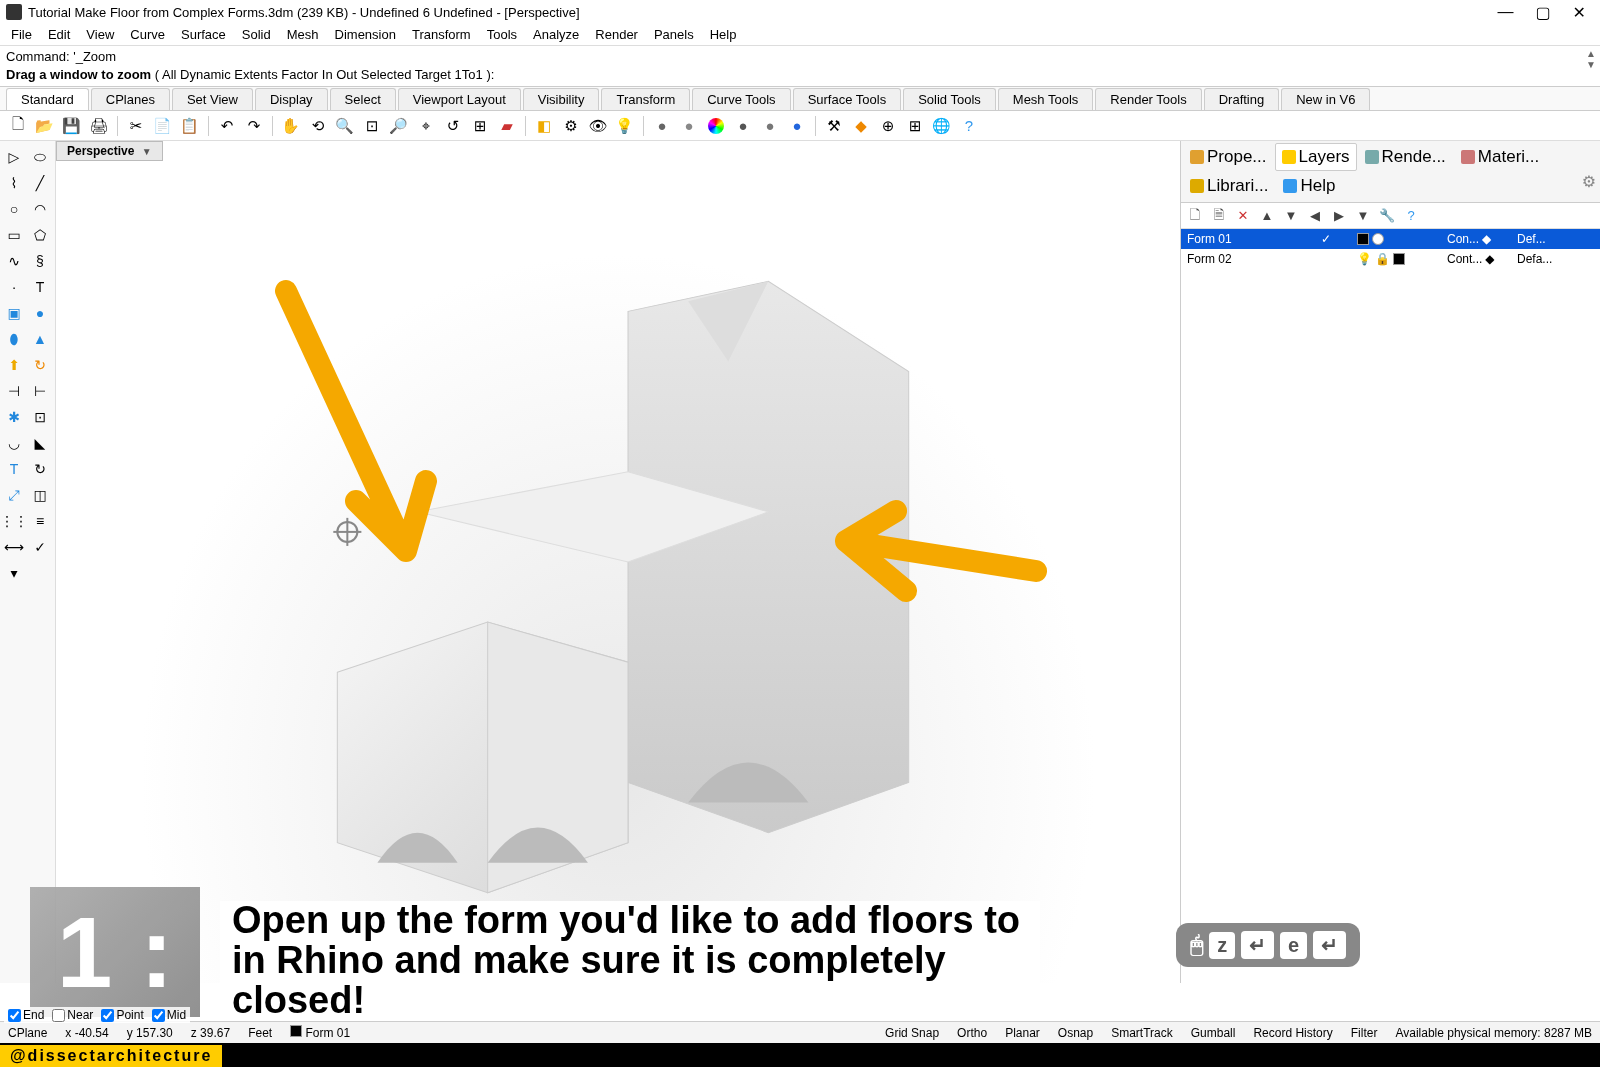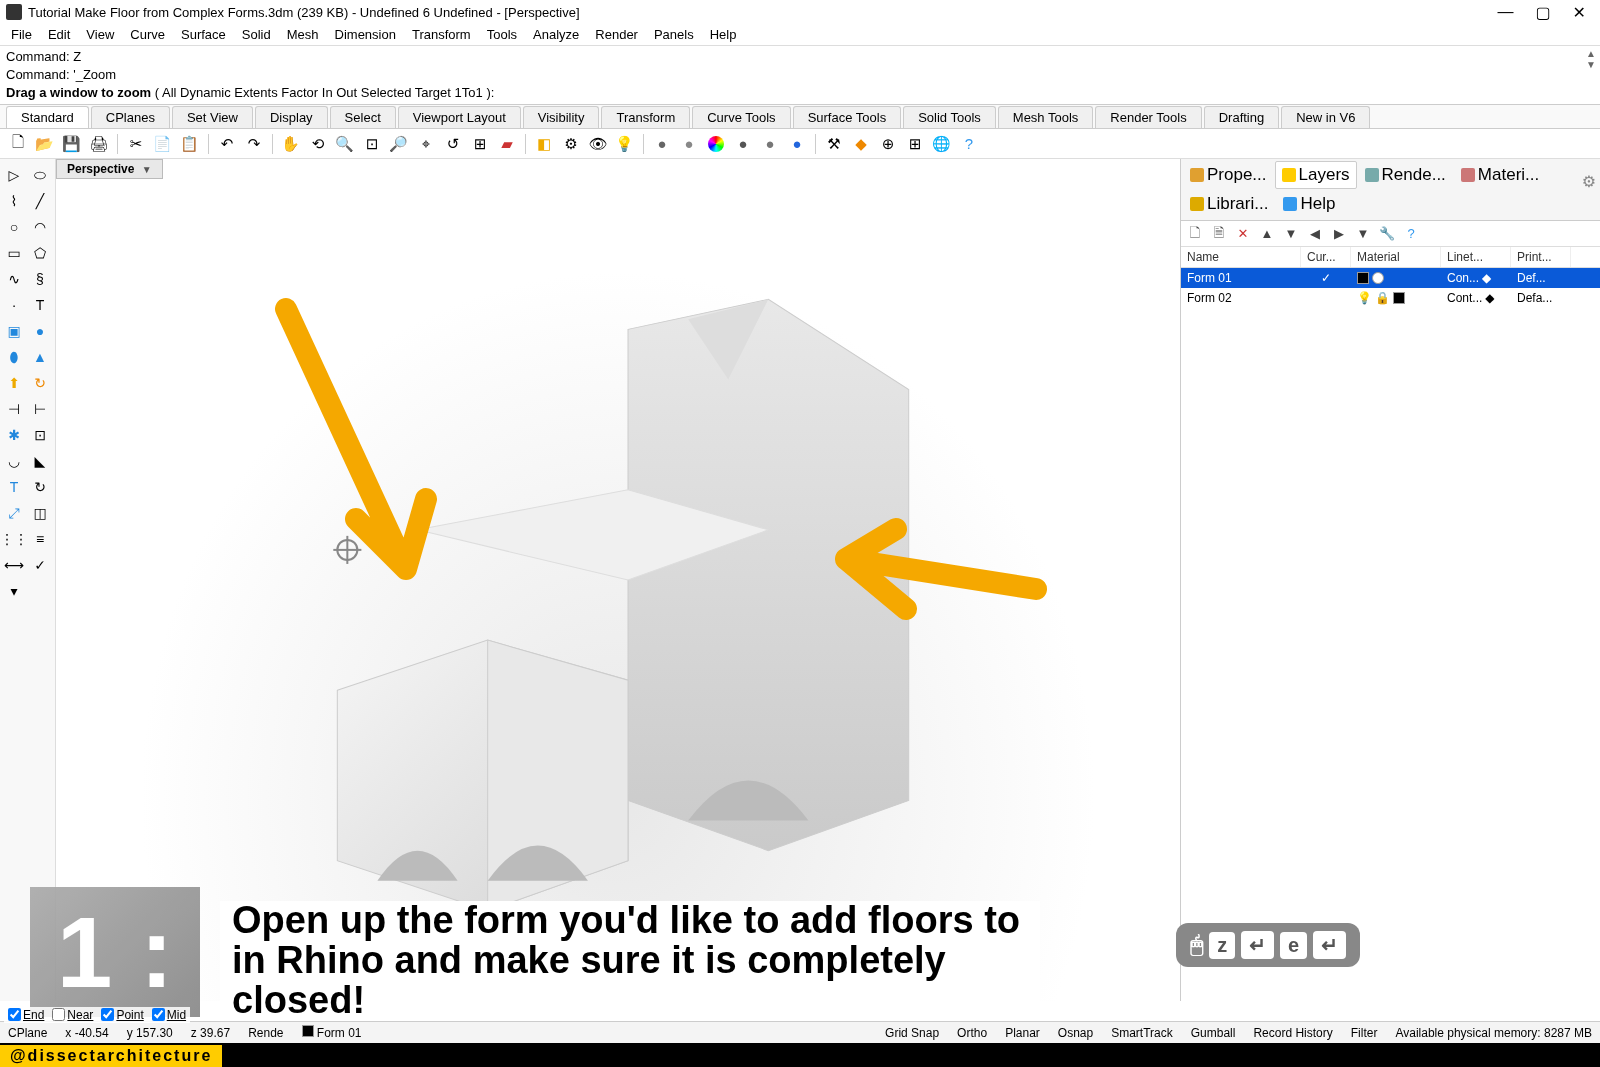--- a/index.html
+++ b/index.html
@@ -40,21 +40,21 @@
 .layerheader { display: flex; border-bottom: 1px solid #ddd; font-size: 12px; color: #333; }
 .layerheader div { padding: 3px 6px; border-right: 1px solid #eee; }
 .lh-name { width: 120px; } .lh-cur { width: 50px; } .lh-mat { width: 90px; } .lh-lin { width: 70px; } .lh-pri { width: 60px; }
 .layerrow { display: flex; font-size: 12px; align-items: center; height: 20px; }
 .layerrow.selected { background: #0a5ad8; color: #fff; }
 .layerrow div { padding: 2px 6px; }
 .lr-name { width: 120px; } .lr-cur { width: 50px; text-align: center; } .lr-mat { width: 90px; display:flex; align-items:center; gap:3px; } .lr-lin { width: 70px; display:flex; align-items:center; gap:3px; } .lr-pri { width: 60px; display:flex; align-items:center; gap:3px; }
 .colorswatch { width: 12px; height: 12px; display: inline-block; border: 1px solid #999; }
 .circleswatch { width: 12px; height: 12px; border-radius: 50%; display:inline-block; background:#fff; border:1px solid #999; }
 .osnap-bar { position: absolute; bottom: 44px; left: 4px; display: flex; gap: 8px; font-size: 12px; background: rgba(255,255,255,0.85); padding: 1px 4px; z-index: 30; }
-.osnap-bar label { display: flex; align-items: flex-start; gap: 2px; text-decoration: underline; }
+.osnap-bar label { display: flex; align-items: flex-end; gap: 2px; }
 .statusbar { position: absolute; bottom: 24px; left: 0; right: 0; height: 22px; background: #f4f4f4; border-top: 1px solid #ccc; display: flex; align-items: center; padding: 0 8px; font-size: 12px; gap: 18px; z-index: 25; }
 .statusbar .sitem { white-space: nowrap; }
 .statusbar .bold { font-weight: normal; }
 .blackbar { position: absolute; bottom: 0; left: 0; right: 0; height: 24px; background: #000; z-index: 26; }
 .yellowtag { position: absolute; bottom: 0; left: 0; background: #ffcc00; color: #000; font-weight: bold; font-size: 16px; padding: 2px 10px; letter-spacing: 2px; z-index: 27; }
 .overlay-text { position: absolute; left: 220px; bottom: 46px; background: #fff; padding: 0 12px; font-size: 38px; font-weight: 800; line-height: 1.05; font-family: Arial, sans-serif; z-index: 20; max-width: 820px; }
 .step-num { position: absolute; left: 30px; bottom: 50px; width: 170px; height: 130px; background: linear-gradient(135deg,#aaa,#888); display:flex; align-items:center; justify-content:center; color:#fff; font-size: 100px; font-weight: 900; z-index: 21; opacity:0.92;}
 .keyhint { position: absolute; right: 240px; bottom: 100px; background: #888; border-radius: 12px; padding: 8px 14px; color: #fff; font-size: 22px; font-weight: bold; display: flex; gap: 6px; align-items: center; z-index: 15; }
 .keyhint .key { background: #fff; color: #555; padding: 2px 8px; border-radius: 4px; font-size: 20px; }
 .arrow { position: absolute; z-index: 10; }
@@ -84,21 +84,20 @@
     <span>Dimension</span>
     <span>Transform</span>
     <span>Tools</span>
     <span>Analyze</span>
     <span>Render</span>
     <span>Panels</span>
     <span>Help</span>
   </div>
 
 <div class="cmdarea">
-  <div class="line">Command: Z</div>
   <div class="line">Command: '_Zoom</div>
   <div class="line">
     <span class="prompt">Drag a window to zoom</span>
     <span> ( <span>All</span>  <span>Dynamic</span>  <span>Extents</span>  <span>Factor</span>  <span>In</span>  <span>Out</span>  <span>Selected</span>  <span>Target</span>  <span>1To1</span> ):</span>
   </div>
   <div class="scroll-ctrl">▲<br>▼</div>
 </div>
 
 <div class="tabstrip">
     <div class="tab active">Standard</div>
@@ -299,27 +298,20 @@
       <span class="pt-ico">🗋</span>
       <span class="pt-ico">🗎</span>
       <span class="pt-ico" style="color:#c33">✕</span>
       <span class="pt-ico">▲</span>
       <span class="pt-ico">▼</span>
       <span class="pt-ico">◀</span>
       <span class="pt-ico">▶</span>
       <span class="pt-ico">▼</span>
       <span class="pt-ico">🔧</span>
       <span class="pt-ico" style="color:#39e">?</span>
-    </div>
-    <div class="layerheader">
-      <div class="lh-name">Name</div>
-      <div class="lh-cur">Cur...</div>
-      <div class="lh-mat">Material</div>
-      <div class="lh-lin">Linet...</div>
-      <div class="lh-pri">Print...</div>
     </div>
     <div>
         <div class="layerrow selected">
           <div class="lr-name">Form 01</div>
           <div class="lr-cur">✓</div>
           <div class="lr-mat">
             <span class="colorswatch" style="background:#000000"></span>
             <span class="circleswatch"></span>
           </div>
           <div class="lr-lin">Con... <span style="color:#fff">◆</span></div>
@@ -359,21 +351,21 @@
     <label><input type="checkbox" style=""> Near</label>
     <label><input type="checkbox" checked="" style=""> Point</label>
     <label><input type="checkbox" checked="" style=""> Mid</label>
   </div>
 
 <div class="statusbar">
   <span class="sitem">CPlane</span>
   <span class="sitem">x -40.54</span>
   <span class="sitem">y 157.30</span>
   <span class="sitem">z 39.67</span>
-  <span class="sitem">Rende</span>
+  <span class="sitem">Feet</span>
   <span class="sitem"><span class="colorswatch" style="background:#000"></span> <span>Form 01</span></span>
   <span style="flex:1"></span>
   <span class="sitem bold">Grid Snap</span>
   <span class="sitem bold">Ortho</span>
   <span class="sitem">Planar</span>
   <span class="sitem bold">Osnap</span>
   <span class="sitem bold">SmartTrack</span>
   <span class="sitem">Gumball</span>
   <span class="sitem">Record History</span>
   <span class="sitem">Filter</span>

